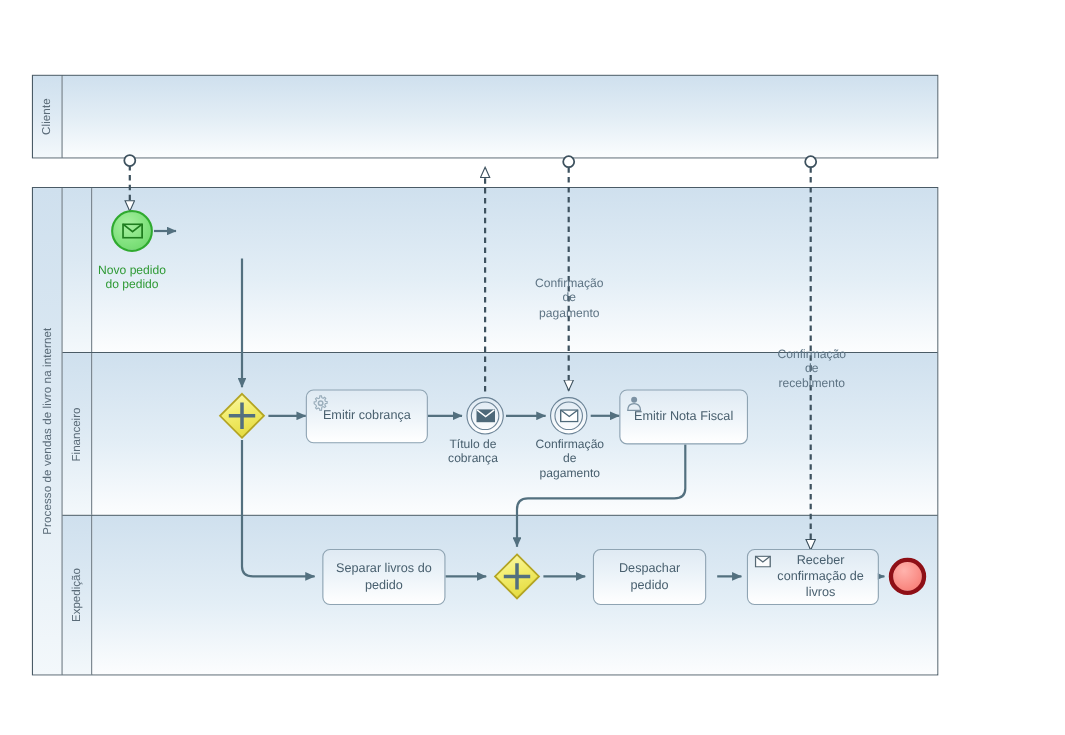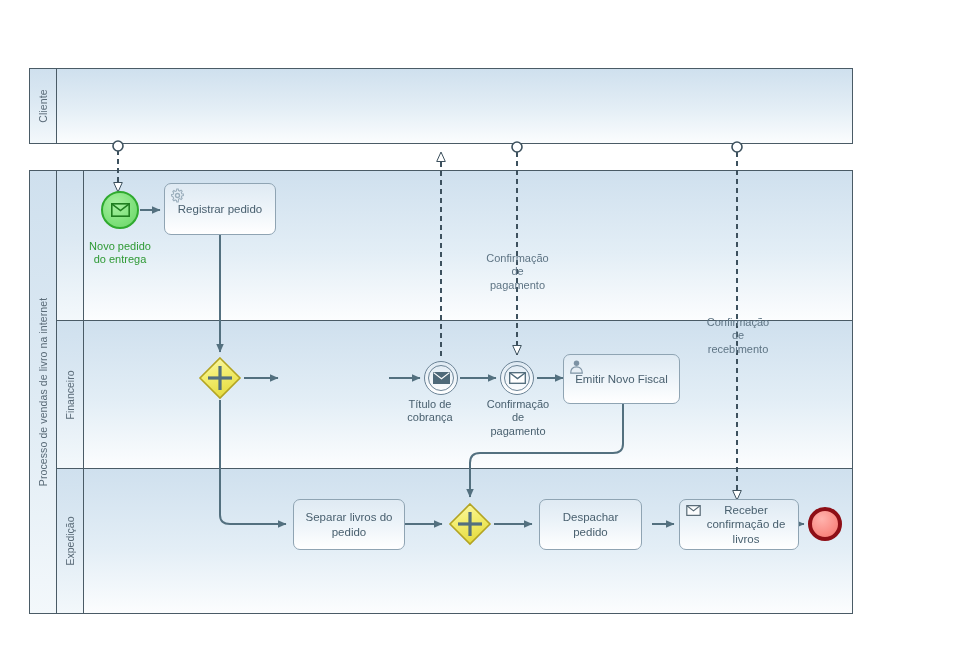--- a/index.html
+++ b/index.html
@@ -157,48 +157,48 @@
   </svg>
 
   <div class="ev ev-start" style="left:101px;top:191px;">
     <svg width="19" height="14" viewBox="0 0 19 14">
       <rect x="0.8" y="0.8" width="17.4" height="12.4" fill="none" stroke="#1f7d1f" stroke-width="1.6"></rect>
       <path d="M0.8,0.8 L9.5,7.6 L18.2,0.8" fill="none" stroke="#1f7d1f" stroke-width="1.6"></path>
     </svg>
   </div>
   <div class="lab lab-green" style="left:60px;top:240px;width:120px;">
     <span>Novo pedido</span><br>
-    <span>do entrega</span>
-  </div>
-
-  <div class="task" style="left:164px;top:183px;width:112px;height:52px;">
-    <svg class="task-icon" viewBox="0 0 16 16">
-      <path d="M8 5.1a2.9 2.9 0 100 5.8 2.9 2.9 0 000-5.8zm0 1.5a1.4 1.4 0 110 2.8 1.4 1.4 0 010-2.8z" fill="#8fa4b3"></path>
-      <path d="M7.2 1h1.6l.3 1.7 1.3.55 1.45-.95 1.13 1.13-.95 1.45.55 1.3 1.72.3v1.6l-1.72.3-.55 1.3.95 1.45-1.13 1.13-1.45-.95-1.3.55L8.8 15H7.2l-.3-1.72-1.3-.55-1.45.95-1.13-1.13.95-1.45-.55-1.3L1.7 8.5v-1.6l1.72-.3.55-1.3-.95-1.45L4.15 2.72l1.45.95 1.3-.55L7.2 1z" fill="none" stroke="#8fa4b3" stroke-width="1.15"></path>
-    </svg>
-    <span class="lbl">Registrar pedido</span>
-  </div>
+    <span>do pedido</span>
+  </div>
+
 
   <div class="gw" style="left:198px;top:356px;">
     <svg width="44" height="44" viewBox="0 0 44 44">
       <defs>
         <linearGradient id="gwg1" x1="0" y1="0" x2="0.35" y2="1">
           <stop offset="0%" stop-color="#fbf9b8"></stop>
           <stop offset="45%" stop-color="#f4ef74"></stop>
           <stop offset="100%" stop-color="#e6dd44"></stop>
         </linearGradient>
       </defs>
       <path d="M22,2 L42,22 L22,42 L2,22 Z" fill="url(#gwg1)" stroke="#b3a423" stroke-width="1.6"></path>
       <g stroke="#53707f" stroke-width="3.2" stroke-linecap="butt">
         <line x1="10" y1="22" x2="34" y2="22"></line>
         <line x1="22" y1="10" x2="22" y2="34"></line>
       </g>
     </svg>
   </div>
 
+  <div class="task" style="left:278px;top:354px;width:111px;height:49px;">
+    <svg class="task-icon" viewBox="0 0 16 16">
+      <path d="M8 5.1a2.9 2.9 0 100 5.8 2.9 2.9 0 000-5.8zm0 1.5a1.4 1.4 0 110 2.8 1.4 1.4 0 010-2.8z" fill="#8fa4b3"></path>
+      <path d="M7.2 1h1.6l.3 1.7 1.3.55 1.45-.95 1.13 1.13-.95 1.45.55 1.3 1.72.3v1.6l-1.72.3-.55 1.3.95 1.45-1.13 1.13-1.45-.95-1.3.55L8.8 15H7.2l-.3-1.72-1.3-.55-1.45.95-1.13-1.13.95-1.45-.55-1.3L1.7 8.5v-1.6l1.72-.3.55-1.3-.95-1.45L4.15 2.72l1.45.95 1.3-.55L7.2 1z" fill="none" stroke="#8fa4b3" stroke-width="1.15"></path>
+    </svg>
+    <span class="lbl">Emitir cobrança</span>
+  </div>
 
   <div class="ev ev-int" style="left:424px;top:361px;">
     <svg width="17" height="12" viewBox="0 0 17 12">
       <rect x="0" y="0" width="17" height="12" fill="#4e6979"></rect>
       <path d="M0.6,0.6 L8.5,6.7 L16.4,0.6" fill="none" stroke="#ffffff" stroke-width="1.2"></path>
     </svg>
   </div>
   <div class="lab" style="left:384px;top:398px;width:92px;">
     <span>Título de</span><br>
     <span>cobrança</span>
@@ -214,21 +214,21 @@
     <span>Confirmação</span><br>
     <span>de</span><br>
     <span>pagamento</span>
   </div>
 
   <div class="task" style="left:563px;top:354px;width:117px;height:50px;">
     <svg class="task-icon" viewBox="0 0 16 16">
       <circle cx="8" cy="4.6" r="2.9" fill="#6b8396"></circle>
       <path d="M1.8,15 C1.8,10.6 4.5,8.4 8,8.4 C11.5,8.4 14.2,10.6 14.2,15 Z" fill="#e6eef5" stroke="#6b8396" stroke-width="1.2"></path>
     </svg>
-    <span class="lbl">Emitir Novo Fiscal</span>
+    <span class="lbl">Emitir Nota Fiscal</span>
   </div>
 
   <div class="task" style="left:293px;top:499px;width:112px;height:51px;justify-content:center;">
     <span class="lbl">
       <span>Separar livros do</span><br>
       <span>pedido</span>
     </span>
   </div>
 
   <div class="gw" style="left:448px;top:502px;">

